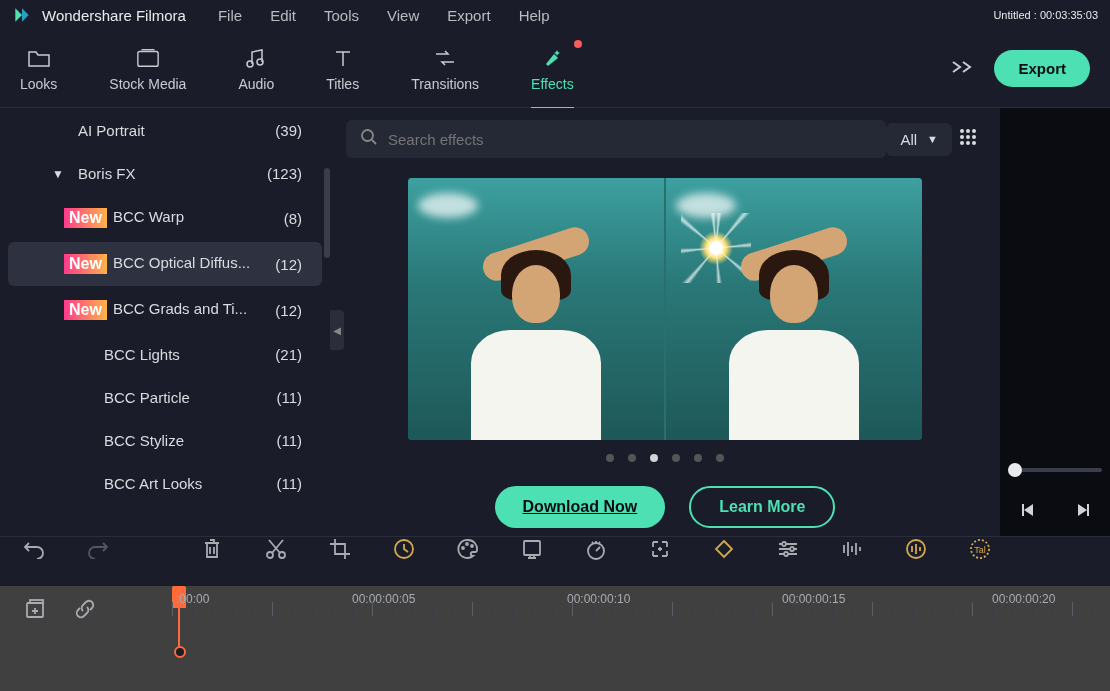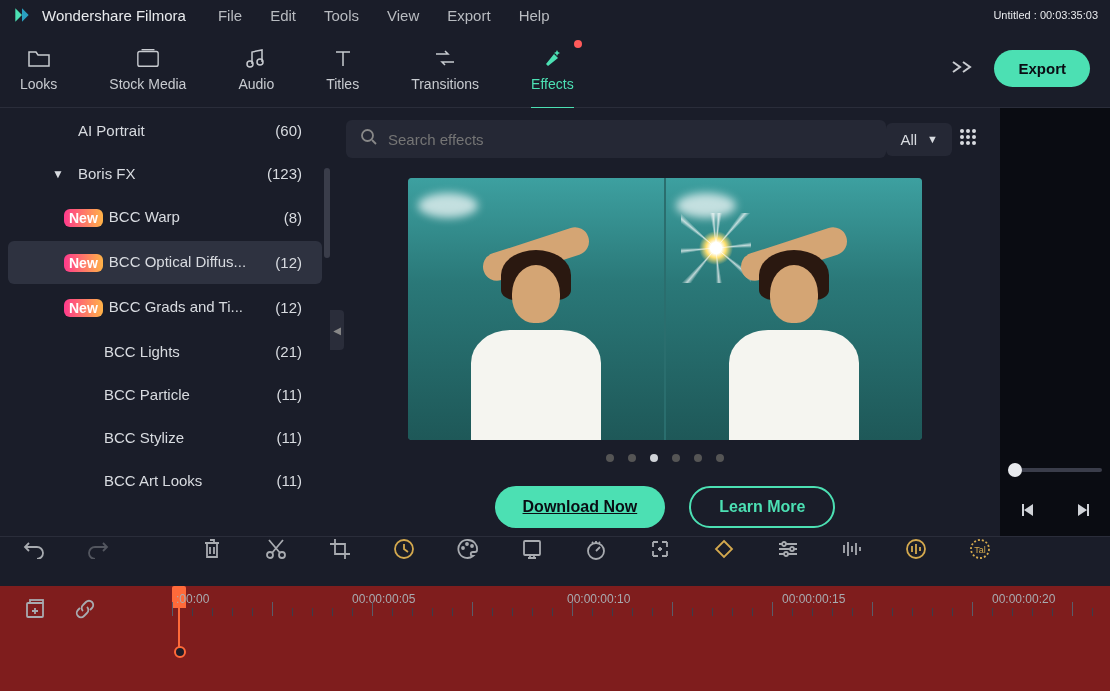--- a/index.html
+++ b/index.html
@@ -35,21 +35,21 @@
 .sidebar-thumb { position: absolute; right: 0; top: 60px; width: 6px; height: 90px; background: #3a3d4a; border-radius: 3px; }
 .tree-item { display: flex; align-items: center; padding: 12px 20px 12px 48px; cursor: pointer; font-size: 15px; color: #d8dbe0; border-radius: 6px; margin: 2px 8px; }
 .tree-item.lvl1 { padding-left: 70px; }
 .tree-item.lvl2 { padding-left: 56px; }
 .tree-item.lvl3 { padding-left: 96px; }
 .tree-item.selected { background: #2e3240; }
 .tree-item .chev { position: absolute; left: 44px; color: #d8dbe0; font-size: 12px; }
 .tree-item.lvl1 .chev { left: 44px; }
 .tree-label { flex: 1; white-space: nowrap; overflow: hidden; text-overflow: ellipsis; }
 .tree-count { color: #d8dbe0; }
-.new-badge { display: inline-block; background: linear-gradient(90deg, #ff3a8c, #ffb347); color: #fff; font-size: 14px; font-weight: 700; padding: 1px 5px; border-radius: 6px; margin-right: 6px; vertical-align: middle; }
+.new-badge { display: inline-block; background: linear-gradient(90deg, #ff3a8c, #ffb347); color: #fff; font-size: 16px; font-weight: 700; padding: 1px 5px; border-radius: 0; margin-right: 6px; vertical-align: middle; }
 
 
 .main { flex: 1; background: #1a1d29; padding: 12px 16px; position: relative; }
 .main-top { display: flex; align-items: center; margin-bottom: 20px; }
 .search-box { flex: 1; display: flex; align-items: center; background: #252835; border-radius: 6px; padding: 8px 14px; }
 .search-icon { color: #888; margin-right: 10px; }
 .search-input { flex: 1; background: transparent; border: none; color: #d0d3d8; font-size: 15px; outline: none; }
 .filter-dd { background: #252835; border-radius: 6px; padding: 8px 14px; display: flex; align-items: center; gap: 10px; cursor: pointer; font-size: 15px; color: #d8dbe0; }
 .view-toggle { color: #d8dbe0; cursor: pointer; padding: 6px; }
 
@@ -84,21 +84,21 @@
 .preview-ctrls { position: absolute; bottom: 14px; left: 0; right: 0; display: flex; justify-content: space-around; align-items: center; }
 .pctrl { color: #d0d3d8; cursor: pointer; }
 
 
 .toolbar { height: 50px; display: flex; align-items: flex-start; padding: 0 22px; gap: 40px; background: #1a1d29; border-top: 1px solid #2a2d3a; }
 .tool { color: #a8abb0; cursor: pointer; display: flex; align-items: center; justify-content: center; width: 24px; height: 24px; }
 .tool.gold { color: #d4a94e; }
 .tool-gap { width: 10px; }
 
 
-.timeline { height: 105px; display: flex; background: #7f1d1d; position: relative; }
+.timeline { height: 105px; display: flex; background: #404040; position: relative; }
 .timeline-left { width: 172px; display: flex; align-items: flex-start; gap: 28px; padding: 12px 24px; }
 .tl-btn { color: #a8abb0; cursor: pointer; }
 .timeline-track { flex: 1; position: relative; }
 .ruler { position: relative; height: 30px; }
 .ruler-label { position: absolute; top: 6px; font-size: 12px; color: #a8abb0; }
 .ruler-tick { position: absolute; bottom: 0; width: 1px; background: #3a3d4a; }
 .ruler-tick.major { height: 14px; background: #5a5d6a; }
 .ruler-tick.minor { height: 8px; }
 .playhead { position: absolute; left: 0; top: 0; width: 14px; height: 70px; }
 .playhead-flag { width: 14px; height: 22px; background: #ff6a3a; border-radius: 2px 2px 0 0; }
@@ -189,21 +189,21 @@
     </div>
     <button class="export-btn">Export</button>
   </div>
 </div>
 
 <div class="body-row">
 
   <div class="sidebar">
     <div class="tree-item lvl1">
       <span class="tree-label">AI Portrait</span>
-      <span class="tree-count">(60)</span>
+      <span class="tree-count">(39)</span>
     </div>
     <div class="tree-item lvl1" style="position:relative;">
       <span class="chev">▼</span>
       <span class="tree-label">Boris FX</span>
       <span class="tree-count">(123)</span>
     </div>
     <div class="tree-item lvl2">
       <span class="tree-label"><span class="new-badge">New</span><span>BCC Warp</span></span>
       <span class="tree-count">(8)</span>
     </div>

